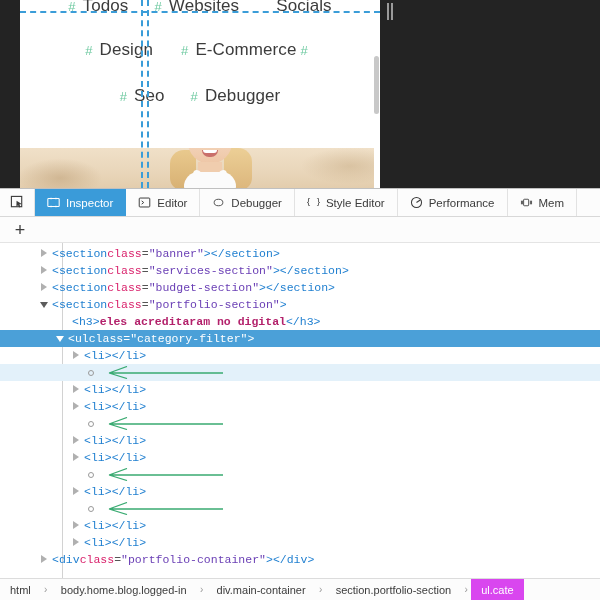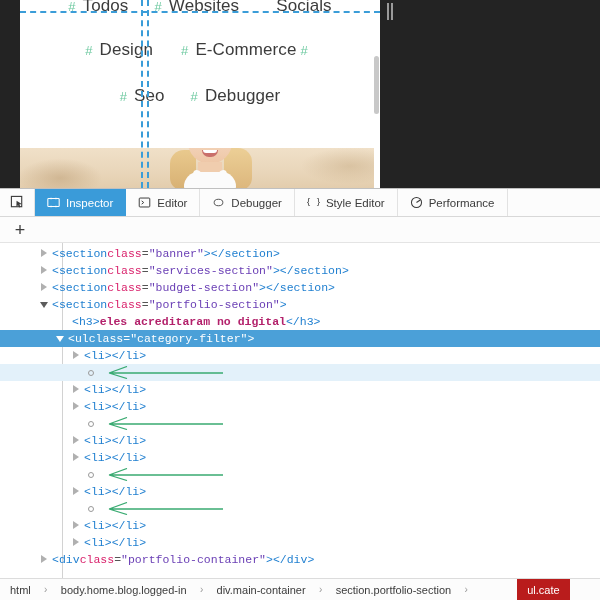--- a/index.html
+++ b/index.html
@@ -220,21 +220,21 @@
 
   
   .breadcrumb {
     position: absolute; left: 0; bottom: 0; width: 600px; height: 22px;
     background: #fcfcfc; border-top: 1px solid #dcdcdc;
     display: flex; align-items: center;
     font-size: 11px; color: #3b3b3b;
     overflow: hidden;
   }
   .crumb { padding: 0 10px; white-space: nowrap; line-height: 22px; }
-  .crumb.active { background: #b91c1c; color: #fff; margin-left: 46px; }
+  .crumb.active { background: #d946ef; color: #fff; }
   .crumb-sep {
     width: 10px; flex: 0 0 10px; color: #9a9a9a; text-align: center;
     font-size: 10px;
   }
 </style>
 </head>
 <body>
 
 <div id="app">
 
@@ -365,20 +365,29 @@
           </div>
           <div class="tab">
             <span class="tico">
               <svg width="13" height="13" viewBox="0 0 16 16">
                 <circle cx="8" cy="8" r="6.2" fill="none" stroke="currentColor" stroke-width="1.3"></circle>
                 <path d="M8 8 L12.6 5" stroke="currentColor" stroke-width="1.3" fill="none"></path>
               </svg>
             </span>
             <span>Performance</span>
           </div>
+          <div class="tab">
+            <span class="tico">
+              <svg width="14" height="13" viewBox="0 0 18 16">
+                <rect x="5" y="3.5" width="7" height="9" rx="1" fill="none" stroke="currentColor" stroke-width="1.2"></rect>
+                <path d="M2 5.5v5M3.6 5.5v5M14.4 5.5v5M16 5.5v5" stroke="currentColor" stroke-width="1.2"></path>
+              </svg>
+            </span>
+            <span>Mem</span>
+          </div>
         </div>
     </div>
 
     <div class="subbar">
       <div class="plus-btn">+</div>
     </div>
 
     <div class="dom-tree">
       <div class="guide"></div>
       <div id="tree-host">

